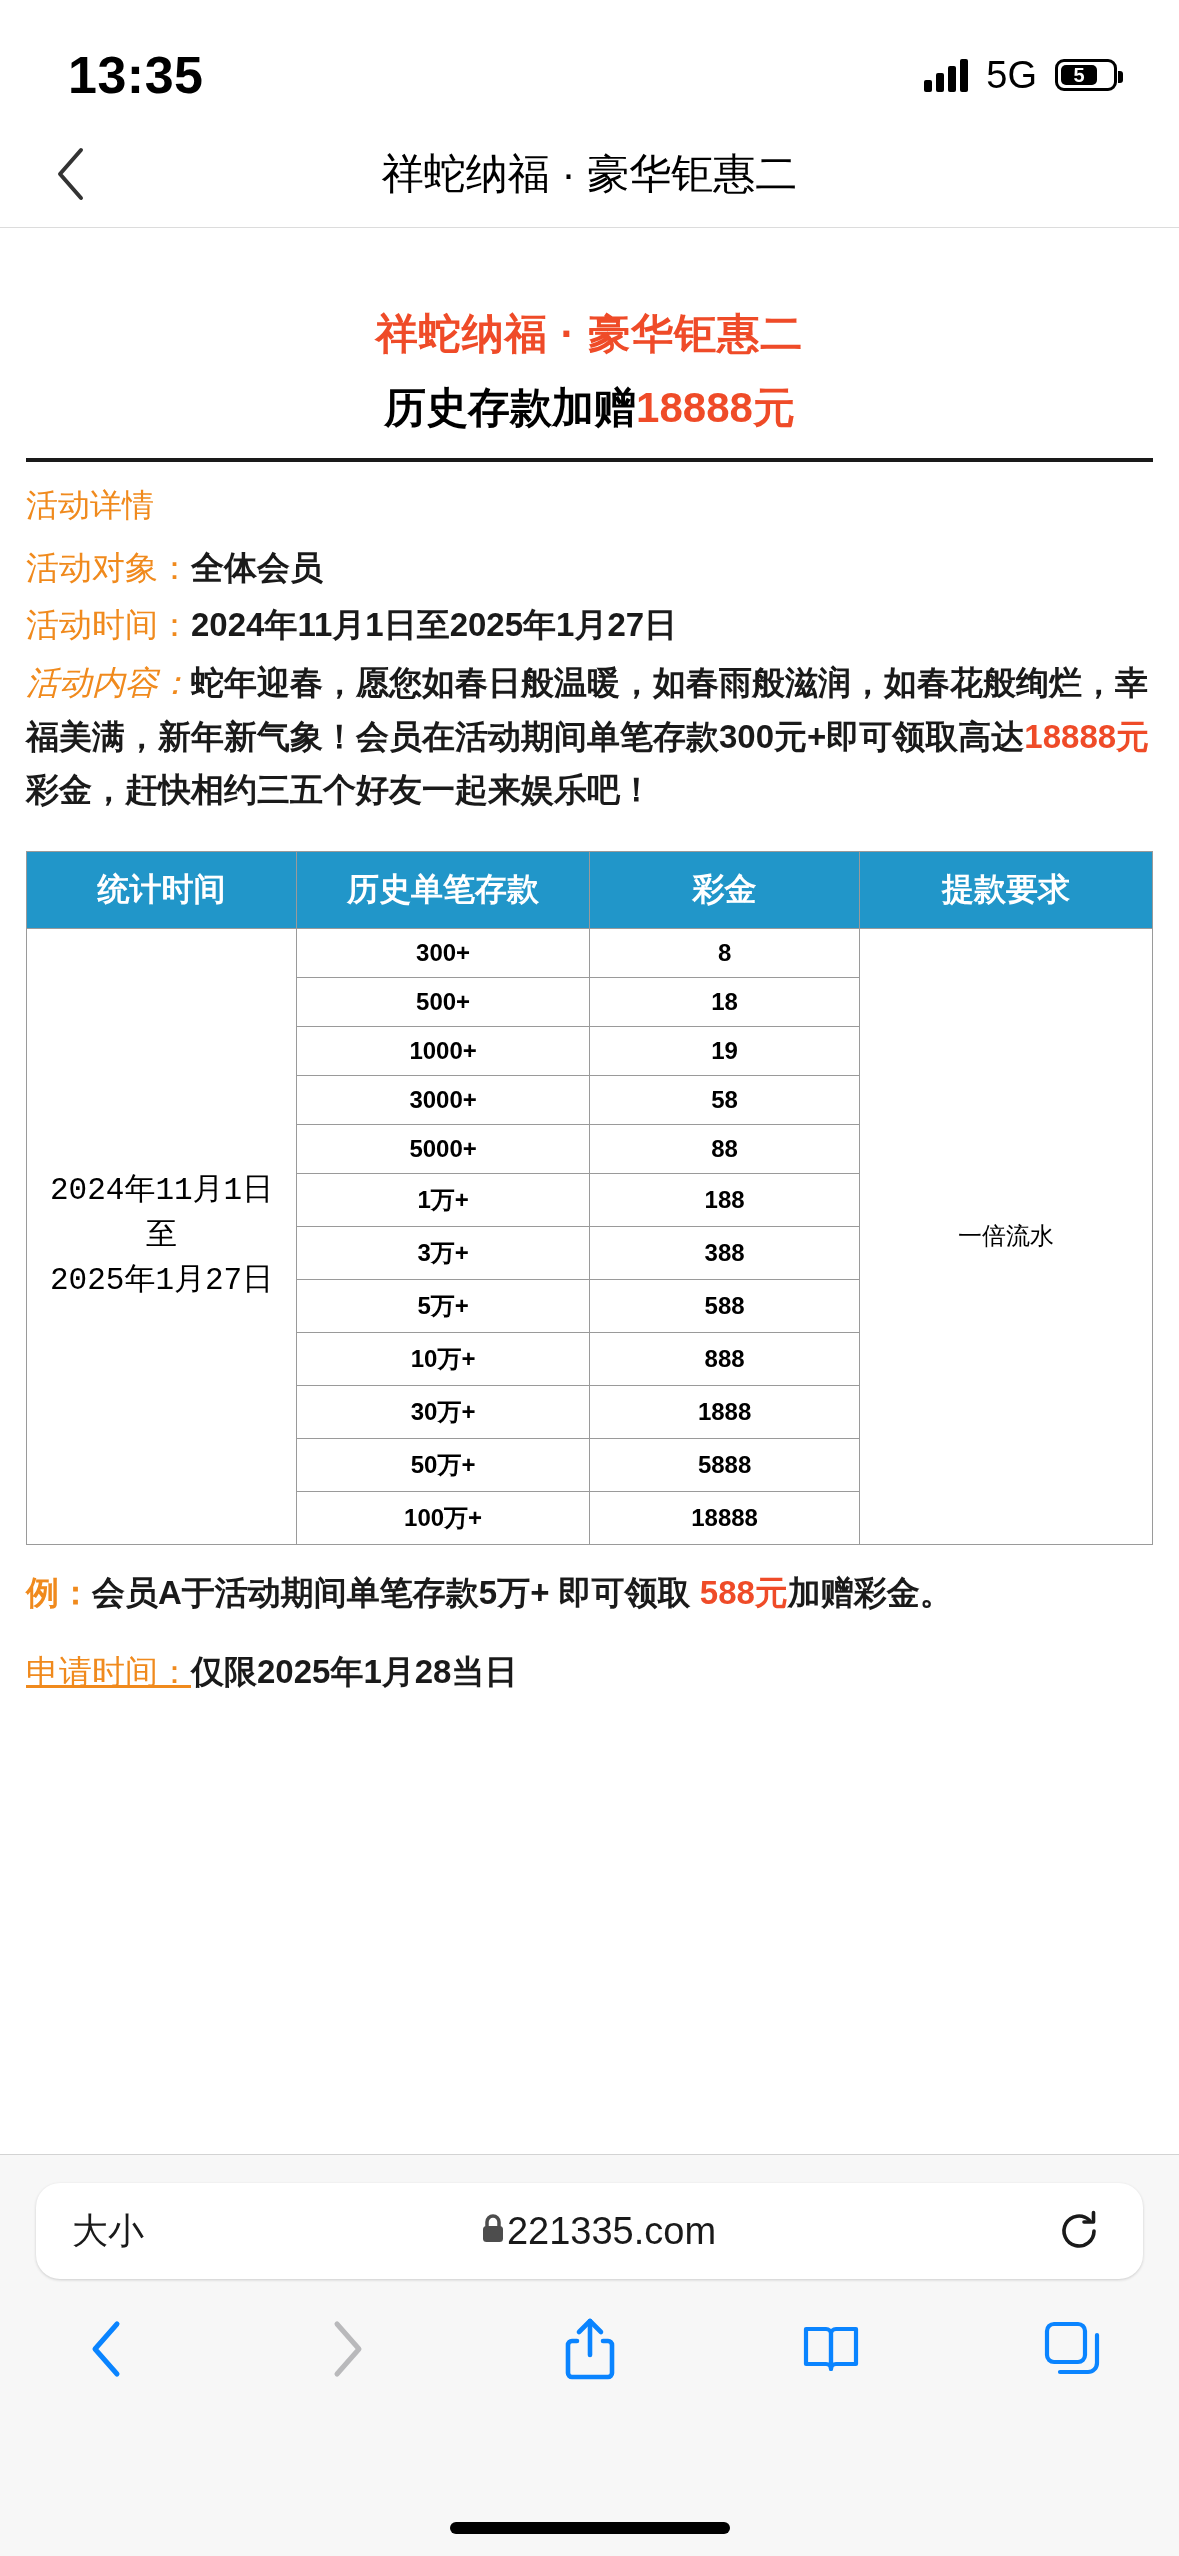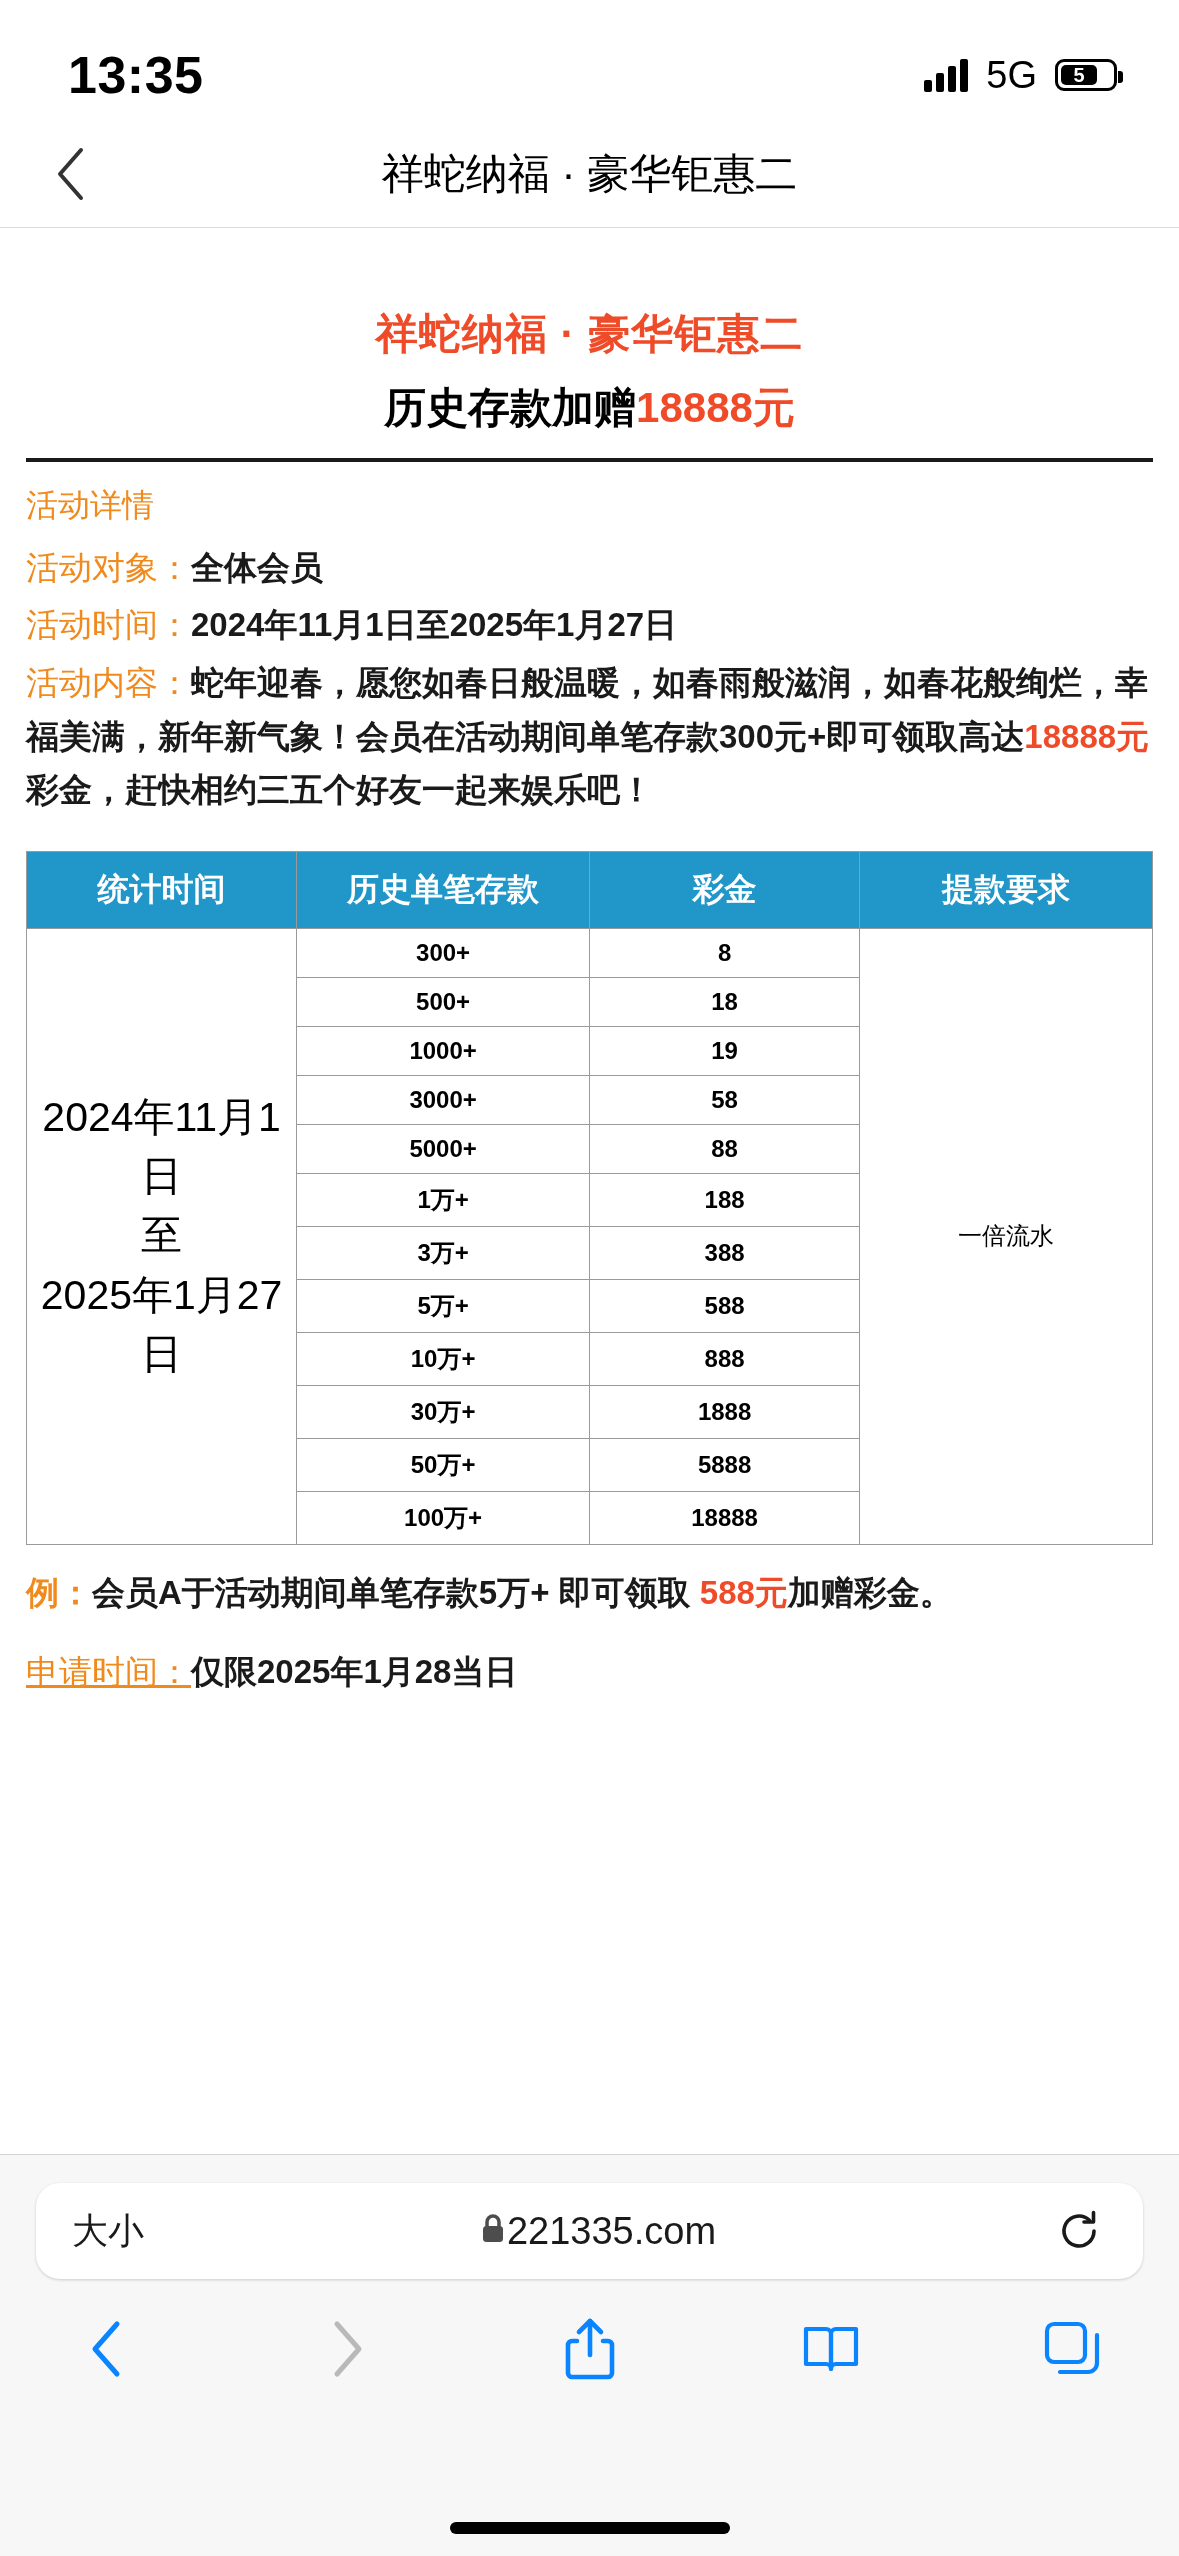--- a/index.html
+++ b/index.html
@@ -74,40 +74,40 @@
     margin-bottom: 22px;
   }
   .promo-sub .hl { color:#ef4b28; }
   .rule { border:0; border-top: 4px solid #1a1a1a; margin: 0 0 22px 0; }
 
   .sec-head { color:#f08a1d; font-size: 32px; margin: 8px 0 14px 0; font-weight: 500;}
   .row-line { font-size: 33px; color:#1a1a1a; line-height: 1.55; margin: 6px 0; }
   .row-line .lbl { color:#f08a1d; }
   .row-line b { font-weight: bold; }
   .para { font-size: 33px; color:#1a1a1a; line-height: 1.62; margin: 6px 0 0 0; }
-  .para .lbl { color:#f08a1d; }
+  .para .lbl { color:#f08a1d;font-style:italic; }
   .para .red { color:#ef4b28; font-weight:bold; }
 
   
   table.promo {
     border-collapse: collapse; width: 100%;
     margin: 34px 0 26px 0;
     table-layout: fixed;
     padding-left: 28px;
   }
   table.promo th {
     background:#2196c9; color:#fff; font-size: 32px; font-weight: bold;
     padding: 16px 0; border: 1px solid #9a9a9a; text-align:center;
   }
   table.promo td {
     border: 1px solid #9a9a9a; text-align:center;
     font-size: 24px; color:#000; padding: 10px 0; font-weight: bold;
   }
   table.promo td.plain { font-weight: normal; }
-  table.promo td.sidecell { font-size: 41px; line-height: 1.45; font-weight: normal; }
+  table.promo td.sidecell { font-size: 31px; line-height: 1.45; font-weight: normal; font-family: Liberation Mono, monospace; }
   .col1 { width: 24%; }
   .col2 { width: 26%; }
   .col3 { width: 24%; }
   .col4 { width: 26%; }
 
   .example { font-size: 33px; color:#1a1a1a; margin: 26px 0 34px 0; }
   .example .lbl { color:#f08a1d; font-weight:bold; }
   .example b { font-weight:bold; }
   .example .red { color:#ef4b28; font-weight:bold; }
 

